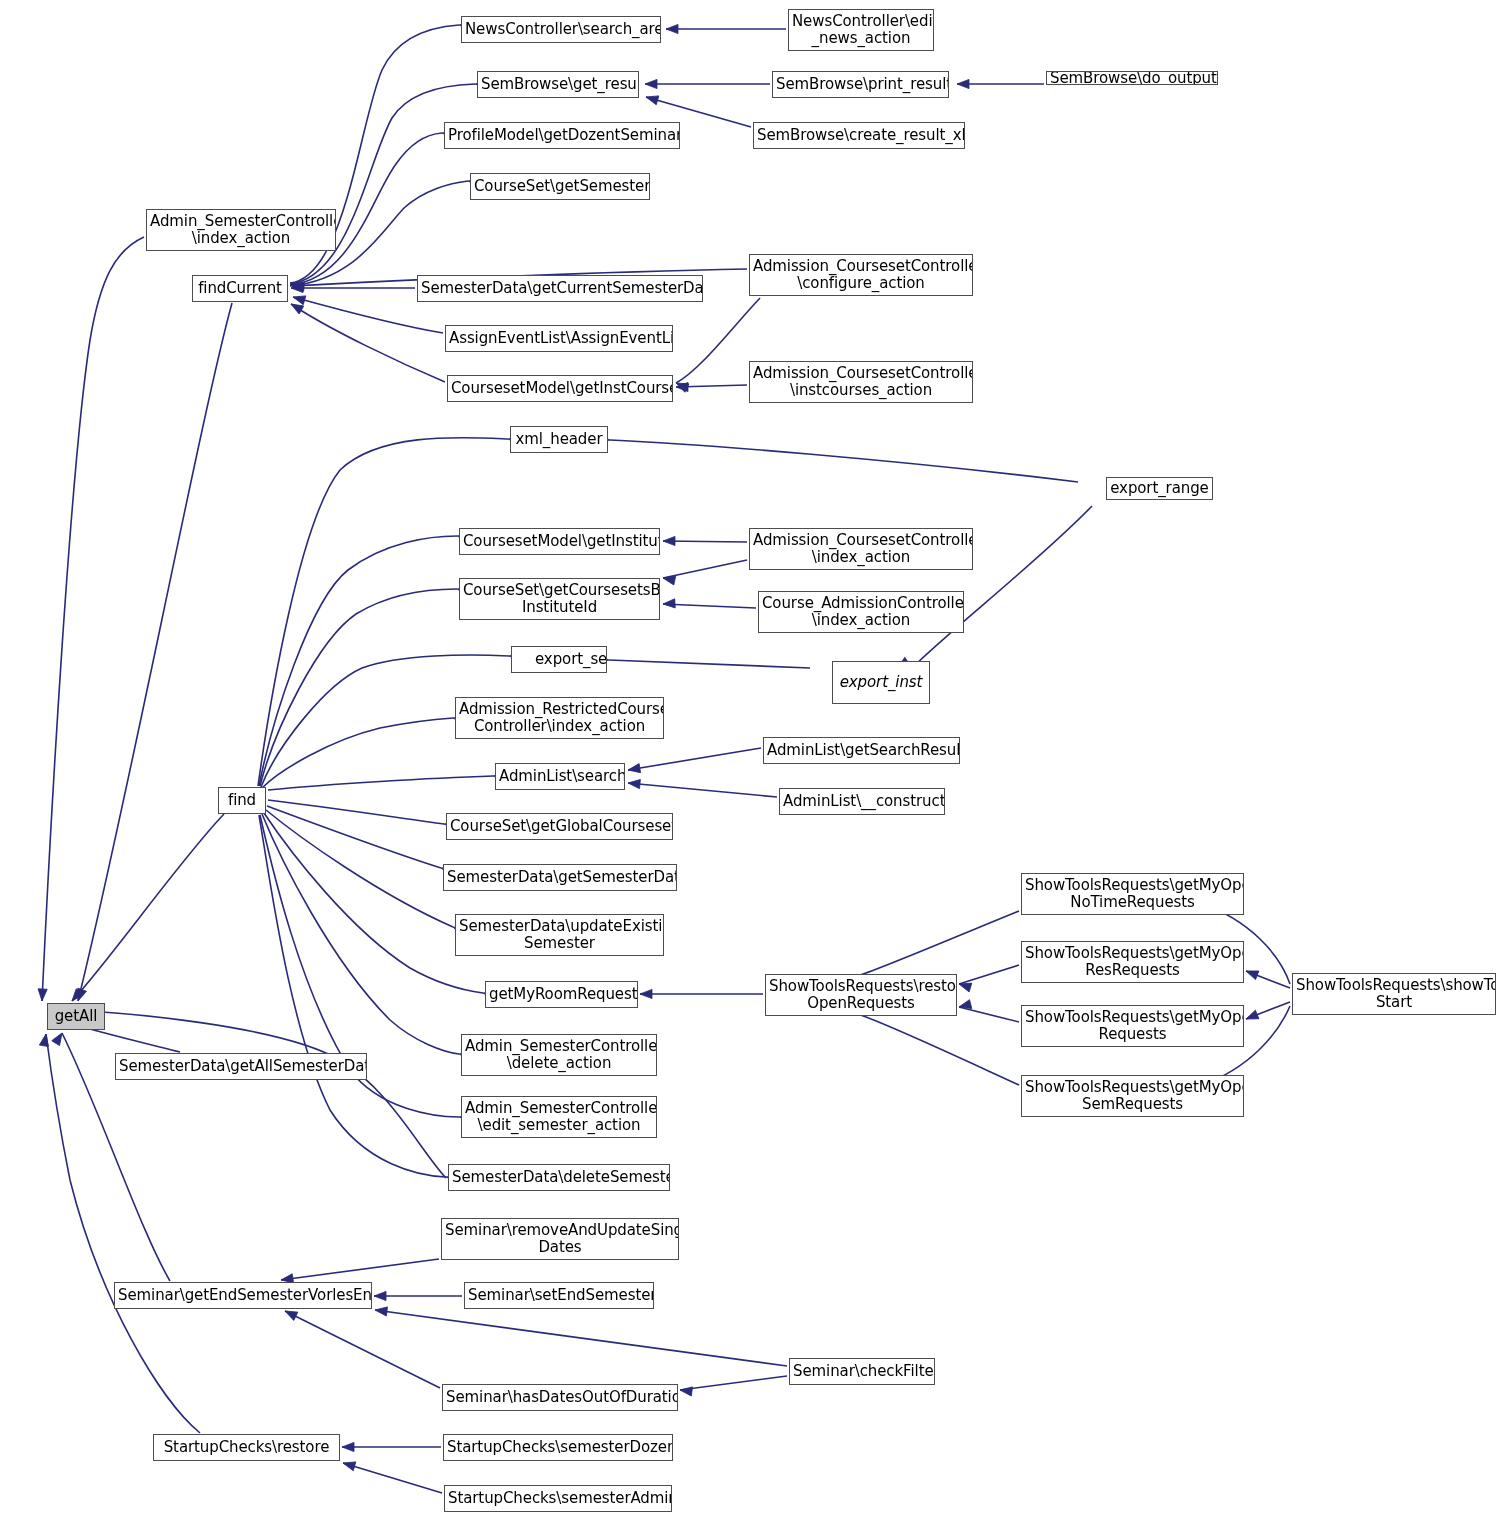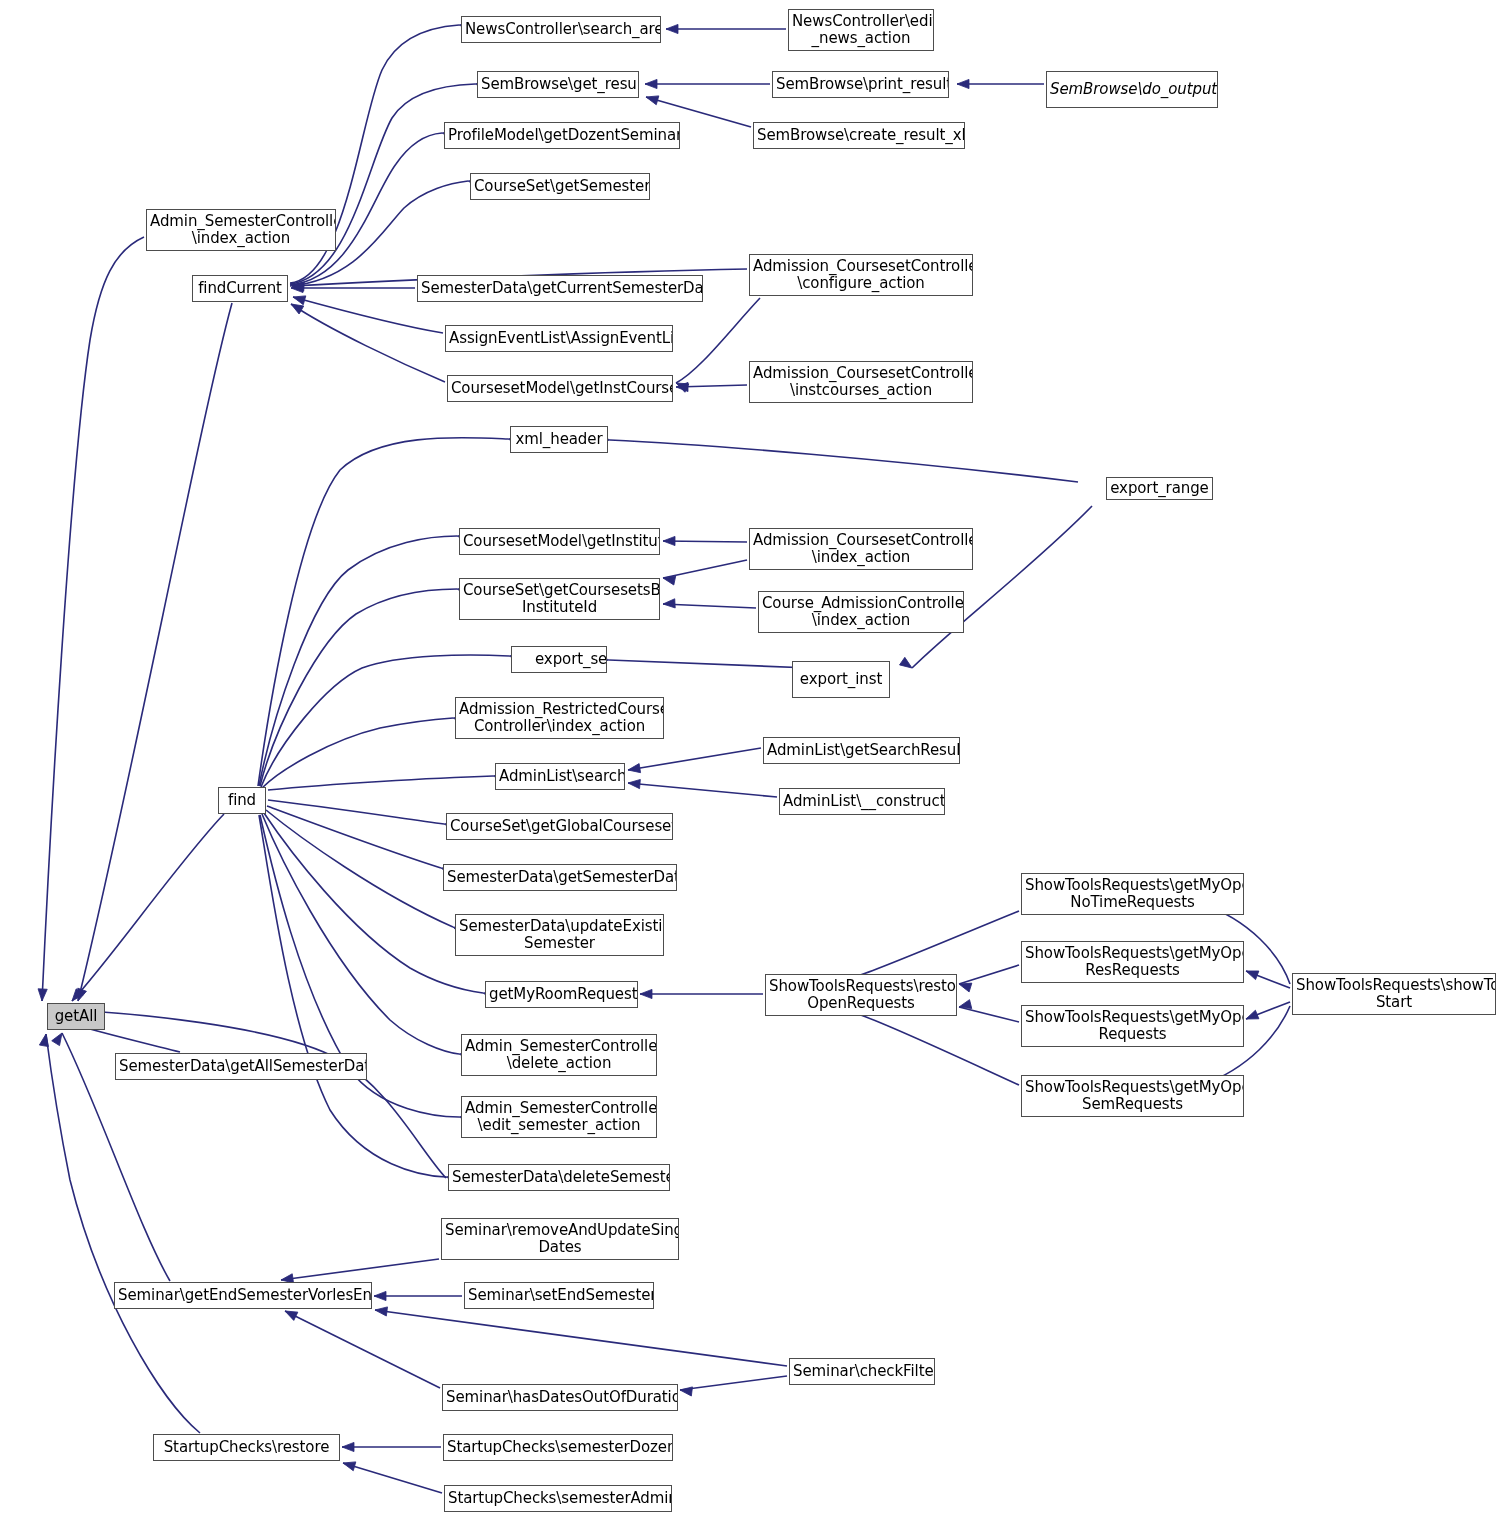--- a/index.html
+++ b/index.html
@@ -181,42 +181,42 @@
 <div class="node highlight" style="left: 6px; top: 1003px; width: 58px; height: 27px; margin-left: 41px;"><span class="node-label">getAll</span></div>
     <div class="node" style="left: 218px; top: 787px; width: 48px; height: 27px;"><span class="node-label">find</span></div>
     <div class="node" style="left: 192px; top: 275px; width: 96px; height: 27px;"><span class="node-label">findCurrent</span></div>
     <div class="node" style="left: 146px; top: 209px; width: 190px; height: 42px;"><span class="node-label">Admin_SemesterController
 \index_action</span></div>
     <div class="node" style="left: 461px; top: 16px; width: 200px; height: 27px;"><span class="node-label">NewsController\search_area</span></div>
     <div class="node" style="left: 788px; top: 9px; width: 146px; height: 42px;"><span class="node-label">NewsController\edit
 _news_action</span></div>
     <div class="node" style="left: 477px; top: 71px; width: 162px; height: 27px;"><span class="node-label">SemBrowse\get_result</span></div>
     <div class="node" style="left: 772px; top: 71px; width: 177px; height: 27px;"><span class="node-label">SemBrowse\print_result</span></div>
-    <div class="node" style="left: 1046px; top: 71px; width: 172px; height: 37px; font-style: italic;"><span class="node-label">SemBrowse\do_output</span></div>
+    <div class="node" style="left: 1046px; top: 71px; width: 172px; height: 14px;"><span class="node-label">SemBrowse\do_output</span></div>
     <div class="node" style="left: 753px; top: 122px; width: 212px; height: 27px;"><span class="node-label">SemBrowse\create_result_xls</span></div>
     <div class="node" style="left: 444px; top: 122px; width: 236px; height: 27px;"><span class="node-label">ProfileModel\getDozentSeminars</span></div>
     <div class="node" style="left: 470px; top: 173px; width: 180px; height: 27px;"><span class="node-label">CourseSet\getSemester</span></div>
     <div class="node" style="left: 417px; top: 275px; width: 286px; height: 27px;"><span class="node-label">SemesterData\getCurrentSemesterData</span></div>
     <div class="node" style="left: 749px; top: 254px; width: 224px; height: 42px;"><span class="node-label">Admission_CoursesetController
 \configure_action</span></div>
     <div class="node" style="left: 445px; top: 325px; width: 228px; height: 27px;"><span class="node-label">AssignEventList\AssignEventList</span></div>
     <div class="node" style="left: 447px; top: 375px; width: 226px; height: 27px;"><span class="node-label">CoursesetModel\getInstCourses</span></div>
     <div class="node" style="left: 749px; top: 361px; width: 224px; height: 42px;"><span class="node-label">Admission_CoursesetController
 \instcourses_action</span></div>
     <div class="node" style="left: 510px; top: 426px; width: 98px; height: 27px;"><span class="node-label">xml_header</span></div>
     <div class="node" style="left: 1080px; top: 477px; width: 107px; height: 23px; margin-left: 26px;"><span class="node-label">export_range</span></div>
     <div class="node" style="left: 459px; top: 528px; width: 201px; height: 27px;"><span class="node-label">CoursesetModel\getInstitutes</span></div>
     <div class="node" style="left: 749px; top: 528px; width: 224px; height: 42px;"><span class="node-label">Admission_CoursesetController
 \index_action</span></div>
     <div class="node" style="left: 459px; top: 578px; width: 201px; height: 42px;"><span class="node-label">CourseSet\getCoursesetsBy
 InstituteId</span></div>
     <div class="node" style="left: 758px; top: 591px; width: 206px; height: 42px;"><span class="node-label">Course_AdmissionController
 \index_action</span></div>
     <div class="node" style="left: 511px; top: 646px; width: 96px; height: 27px; padding-left: 20px;"><span class="node-label">export_sem</span></div>
-    <div class="node" style="left: 792px; top: 661px; width: 98px; height: 37px;"><span class="node-label">export_inst</span></div>
+    <div class="node" style="left: 832px; top: 661px; width: 98px; height: 43px; font-style: italic;"><span class="node-label">export_inst</span></div>
     <div class="node" style="left: 455px; top: 697px; width: 209px; height: 42px;"><span class="node-label">Admission_RestrictedCourses
 Controller\index_action</span></div>
     <div class="node" style="left: 495px; top: 763px; width: 130px; height: 27px;"><span class="node-label">AdminList\search</span></div>
     <div class="node" style="left: 763px; top: 737px; width: 197px; height: 27px;"><span class="node-label">AdminList\getSearchResults</span></div>
     <div class="node" style="left: 779px; top: 788px; width: 166px; height: 27px;"><span class="node-label">AdminList\__construct</span></div>
     <div class="node" style="left: 446px; top: 813px; width: 227px; height: 27px;"><span class="node-label">CourseSet\getGlobalCoursesets</span></div>
     <div class="node" style="left: 443px; top: 864px; width: 234px; height: 27px;"><span class="node-label">SemesterData\getSemesterData</span></div>
     <div class="node" style="left: 455px; top: 914px; width: 209px; height: 42px;"><span class="node-label">SemesterData\updateExisting
 Semester</span></div>
     <div class="node" style="left: 485px; top: 981px; width: 153px; height: 27px;"><span class="node-label">getMyRoomRequests</span></div>

